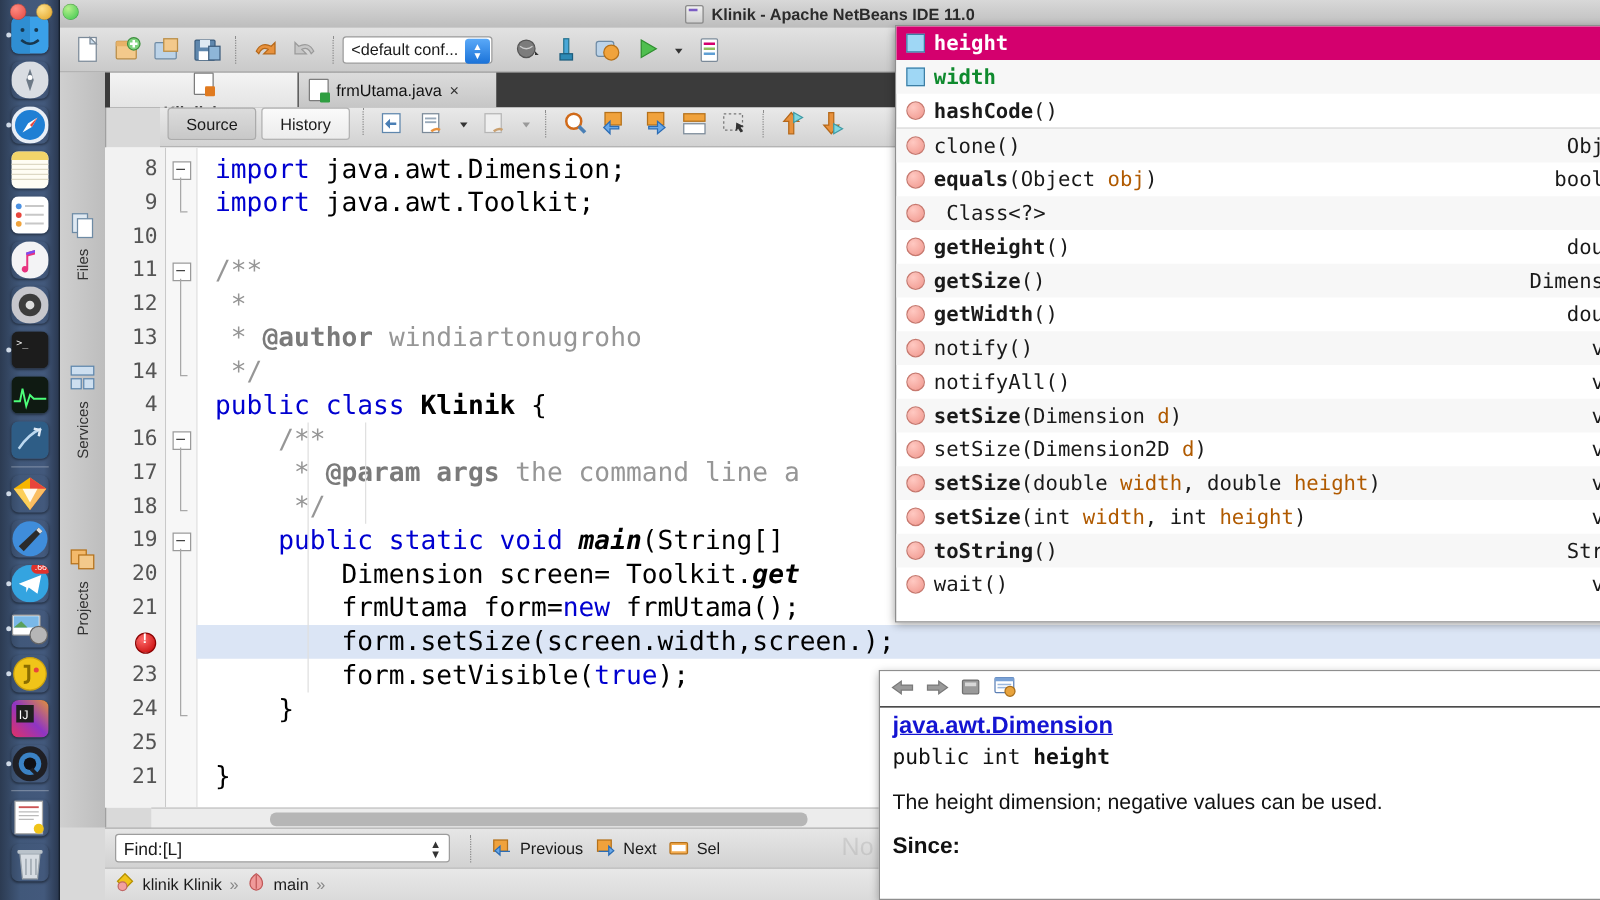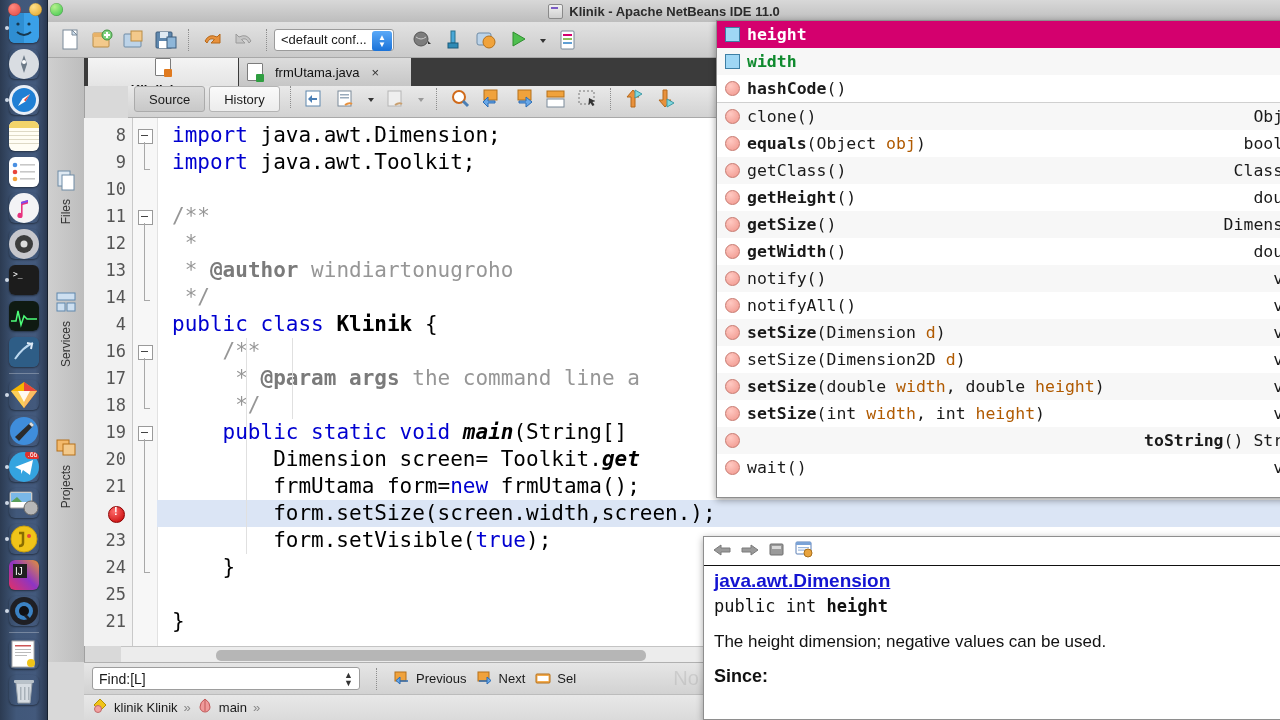--- a/index.html
+++ b/index.html
@@ -410,21 +410,21 @@
         <span class="vlabel">Projects</span>
       </div>
     </div>
 
   <div id="tabstrip">
       <div class="etab active" style="left: 4px; width: 150px; flex-direction: column;">
         <span class="jfile coffee"></span>
         <span>Klinik.java</span>
         <span class="xcl">×</span>
       </div>
-      <div class="etab inactive" style="left: 155px; width: 172px; gap: 12px;">
+      <div class="etab inactive" style="left: 155px; width: 158px;">
         <span class="jfile"></span>
         <span>frmUtama.java</span>
         <span class="xcl">×</span>
       </div>
     </div>
 
   <div id="srcbar">
     <div class="sh-btn sel">Source</div>
     <div class="sh-btn un">History</div>
     <div class="tb-sep"></div>
@@ -627,21 +627,20 @@
           <span class="ccname" style="font-weight: 400;"><span>clone</span><span style="font-weight:400">()</span></span>
           <span class="cctype">Object</span>
         </div>
         <div class="ccrow">
           <span class="ccicon ic-method"></span>
           <span class="ccname" style="font-weight: 700;"><span>equals</span><span style="font-weight:400">(Object <span class="p-arg">obj</span>)</span></span>
           <span class="cctype">boolean</span>
         </div>
         <div class="ccrow alt">
           <span class="ccicon ic-method"></span>
-          <span class="ccname" style="font-weight: 400;"><span>getClass</span><span style="font-weight:400">()</span></span>
           <span class="cctype">Class&lt;?&gt;</span>
         </div>
         <div class="ccrow">
           <span class="ccicon ic-method"></span>
           <span class="ccname" style="font-weight: 700;"><span>getHeight</span><span style="font-weight:400">()</span></span>
           <span class="cctype">double</span>
         </div>
         <div class="ccrow alt">
           <span class="ccicon ic-method"></span>
           <span class="ccname" style="font-weight: 700;"><span>getSize</span><span style="font-weight:400">()</span></span>
@@ -677,21 +676,21 @@
           <span class="ccname" style="font-weight: 700;"><span>setSize</span><span style="font-weight:400">(double <span class="p-arg">width</span>, double <span class="p-arg">height</span>)</span></span>
           <span class="cctype">void</span>
         </div>
         <div class="ccrow">
           <span class="ccicon ic-method"></span>
           <span class="ccname" style="font-weight: 700;"><span>setSize</span><span style="font-weight:400">(int <span class="p-arg">width</span>, int <span class="p-arg">height</span>)</span></span>
           <span class="cctype">void</span>
         </div>
         <div class="ccrow alt">
           <span class="ccicon ic-method"></span>
-          <span class="ccname" style="font-weight: 700; text-align: right;"><span>toString</span><span style="font-weight:400">()</span></span>
+          <span class="ccname" style="font-weight: 700;"><span>toString</span><span style="font-weight:400">()</span></span>
           <span class="cctype">String</span>
         </div>
         <div class="ccrow">
           <span class="ccicon ic-method"></span>
           <span class="ccname" style="font-weight: 400;"><span>wait</span><span style="font-weight:400">()</span></span>
           <span class="cctype">void</span>
         </div>
       </div>
 
   </div>

